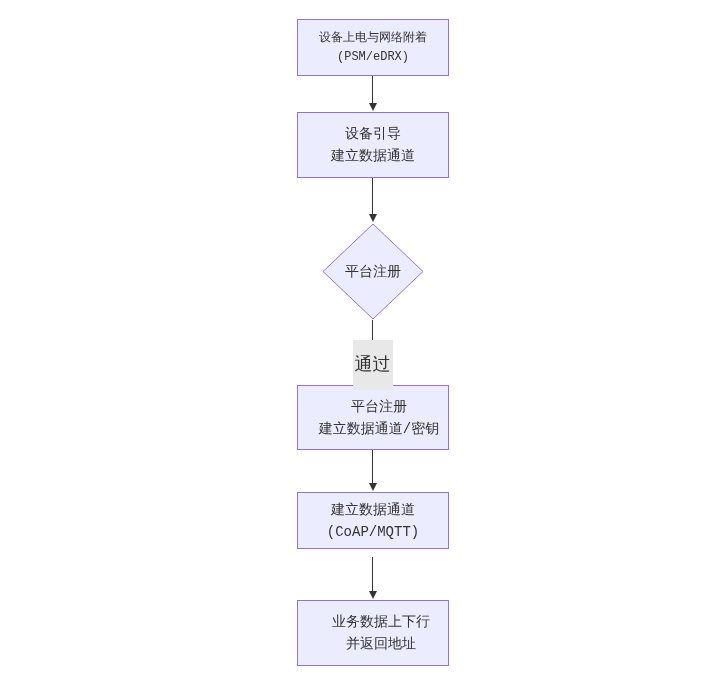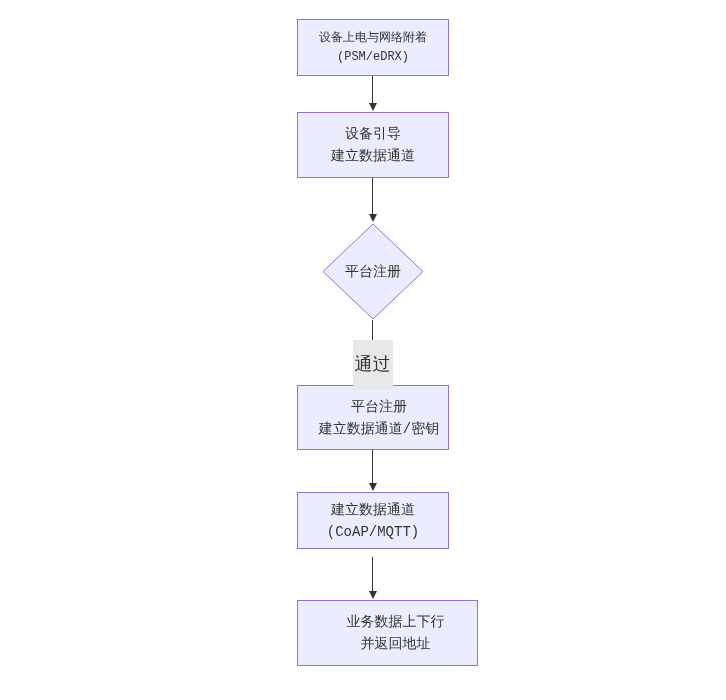--- a/index.html
+++ b/index.html
@@ -32,21 +32,21 @@
     background: var(--node-fill, #ECECFF);
     border: 1px solid var(--node-border, #9370DB);
   }
   .node .nline { display: block; white-space: nowrap; }
 
   #n1 { left: 297px; top: 19px;  width: 152px; height: 57px; font-size: 12px; line-height: 19px; }
   #n2 { left: 297px; top: 112px; width: 152px; height: 66px; }
   #n3 { left: 322px; top: 223px; width: 102px; height: 97px; }
   #n4 { left: 297px; top: 385px; width: 152px; height: 65px; padding-left: 12px; }
   #n5 { left: 297px; top: 492px; width: 152px; height: 57px; }
-  #n6 { left: 297px; top: 600px; width: 181px; height: 66px; padding-left: 16px; }
+  #n6 { left: 297px; top: 600px; width: 152px; height: 66px; padding-left: 16px; }
 
   
   #n3 svg { position: absolute; left: 0; top: 0; width: 100%; height: 100%; }
   #n3 .nline { position: relative; z-index: 1; }
 
   
   .edge {
     position: absolute;
     left: 368px;
     width: 9px;

